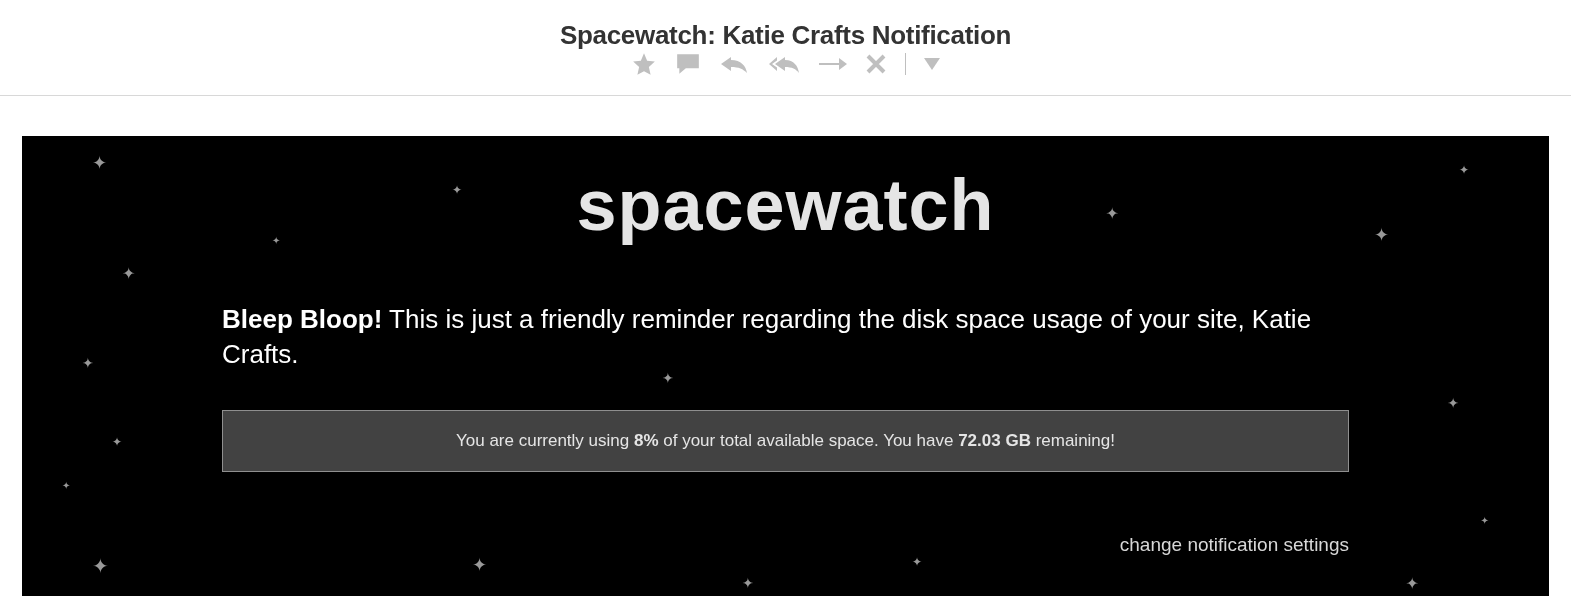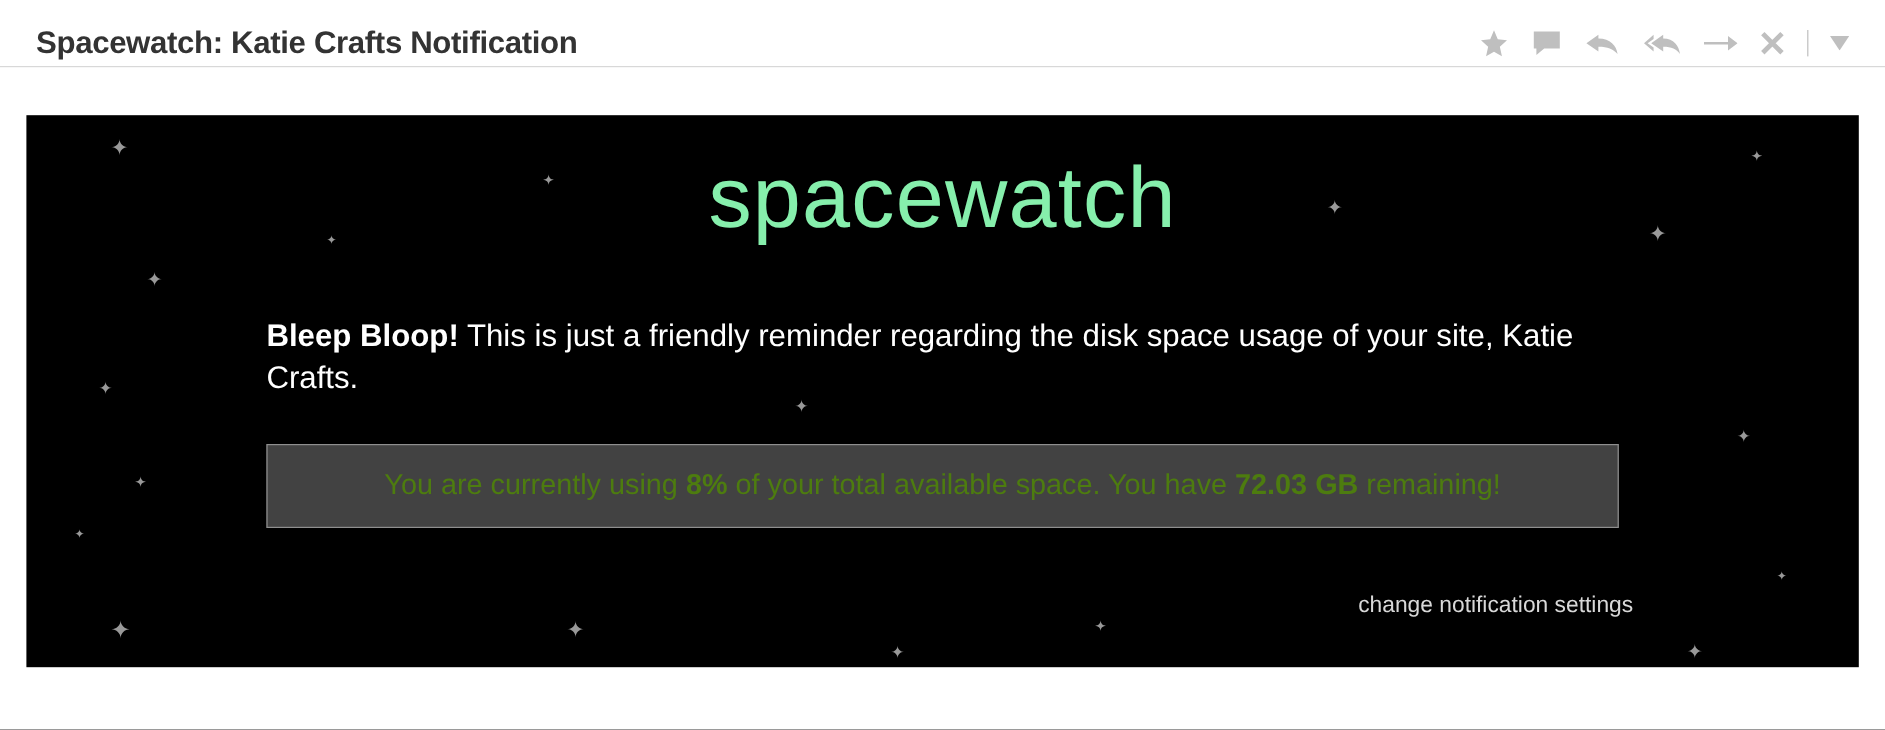--- a/index.html
+++ b/index.html
@@ -5,22 +5,23 @@
     * { margin: 0; padding: 0; box-sizing: border-box; }
     body {
       font-family: -apple-system, BlinkMacSystemFont, "Helvetica Neue", Arial, sans-serif;
       background: #ffffff;
       width: 1571px;
     }
     .header {
       display: flex;
       justify-content: space-between;
       align-items: center;
-      padding: 20px 30px 4px 30px;
+      padding: 20px 30px 18px 30px;
       border-bottom: 1px solid #d8d8d8;
+      flex-direction: column;
     }
     .subject {
       font-size: 26px;
       font-weight: 700;
       color: #333;
       letter-spacing: -0.3px;
     }
     .toolbar {
       display: flex;
       align-items: center;
@@ -55,23 +56,23 @@
       font-size: 14px;
       line-height: 1;
       pointer-events: none;
     }
     .brand {
       position: absolute;
       top: 28px;
       left: 50%;
       transform: translateX(-50%);
       font-size: 72px;
-      font-weight: 400;
+      font-weight: 700;
       letter-spacing: 1px;
-      color: #86efac;
+      color: #e5e5e5;
     }
     .message {
       position: absolute;
       left: 200px;
       right: 214px;
       top: 166px;
       font-size: 26px;
       font-weight: 300;
       line-height: 1.35;
       color: #fff;
@@ -81,30 +82,30 @@
     }
     .summary-box {
       position: absolute;
       left: 200px;
       right: 200px;
       top: 274px;
       background: rgba(120,120,120,0.55);
       border: 1px solid #8f8f8f;
       padding: 20px 20px;
       text-align: center;
-      font-size: 24px;
+      font-size: 17px;
       font-weight: 300;
-      color: #4d7c0f;
+      color: #e5e5e5;
     }
     .summary-box strong {
       font-weight: 700;
     }
     .settings-link {
       position: absolute;
-      right: 188px;
+      right: 200px;
       top: 398px;
       font-size: 19px;
       font-weight: 300;
       color: #d8d8d8;
       cursor: pointer;
     }
   </style>
 </head>
 <body>
 

